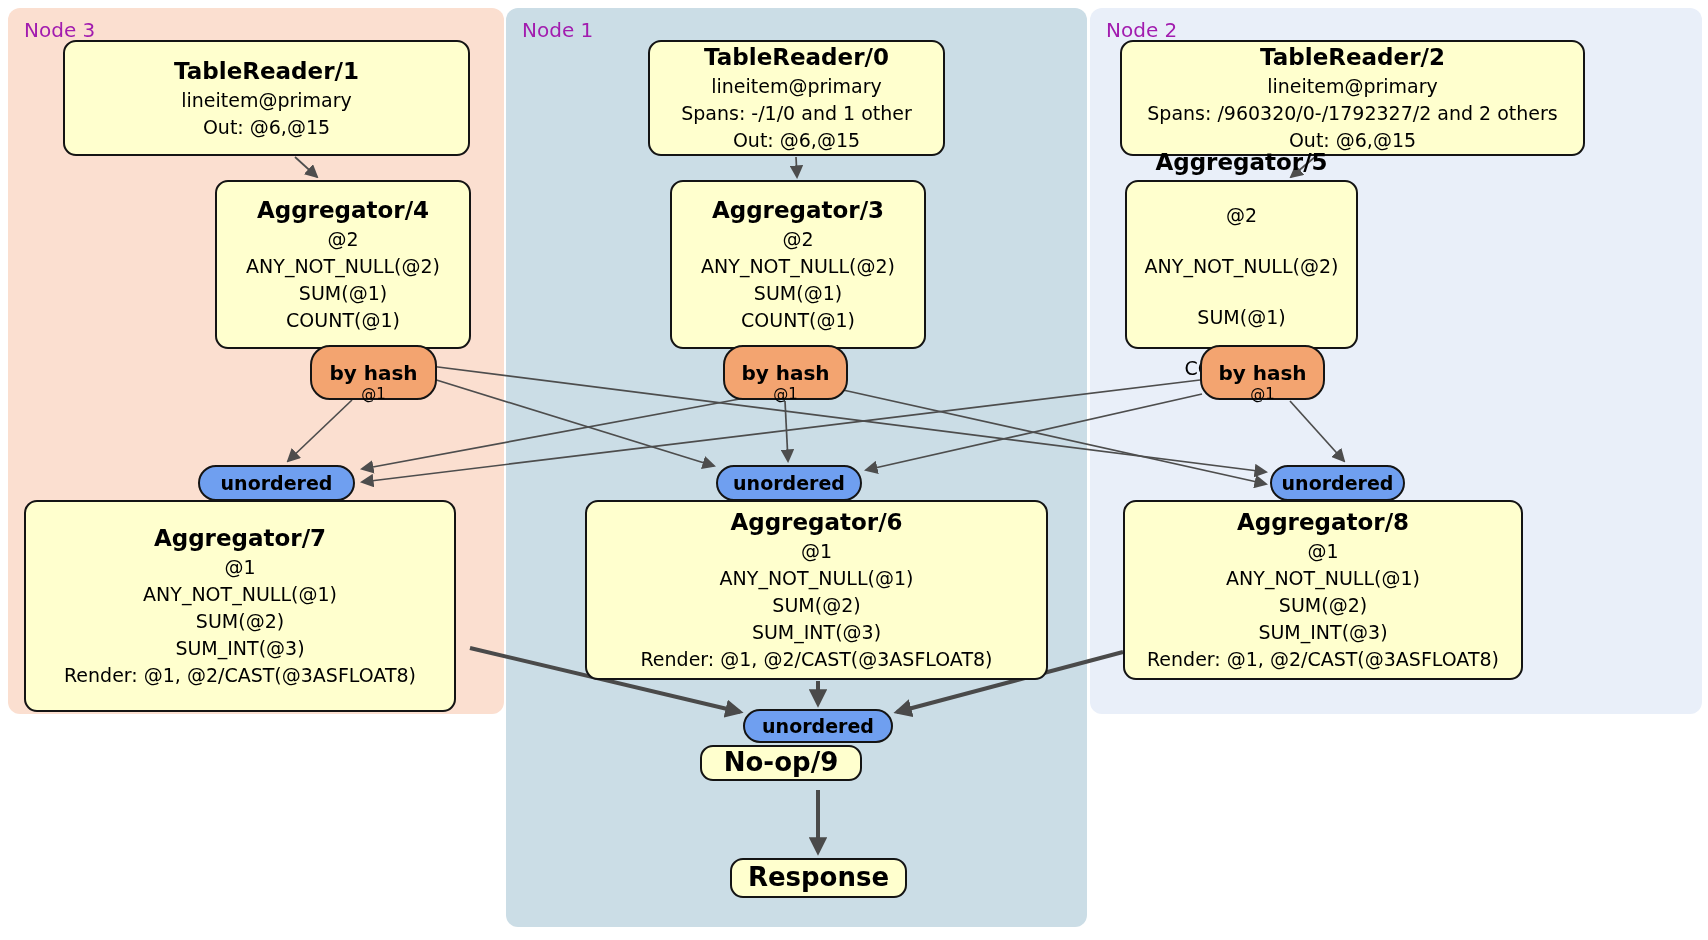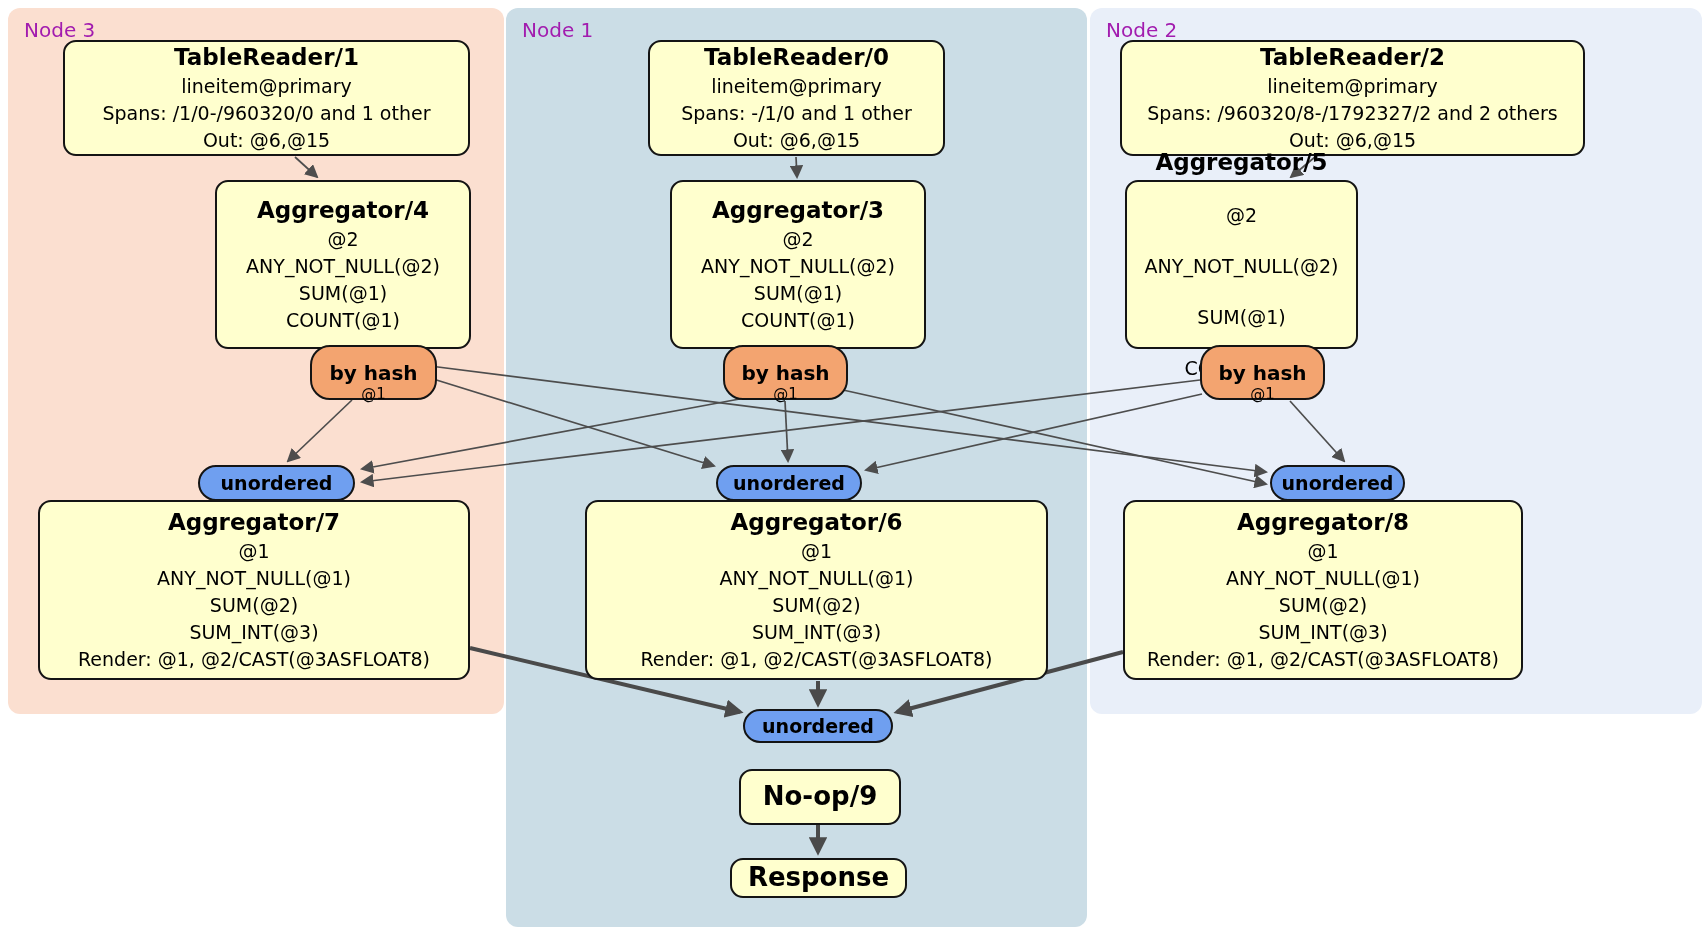--- a/index.html
+++ b/index.html
@@ -19,28 +19,28 @@
     position:absolute;background:#FFFFCE;border:2px solid #141414;border-radius:13px;
     display:flex;flex-direction:column;align-items:center;justify-content:center;
     text-align:center;box-sizing:border-box;white-space:nowrap;
   }
   .pbox .t{font-weight:bold;font-size:23px;line-height:1.35;}
   .pbox .l{font-size:19px;line-height:1.42;}
   .pbox .bigt{font-weight:bold;font-size:26px;line-height:1.2;}
 
   #tr1{left:63px;top:40px;width:407px;height:116px;}
   #agg4{left:215px;top:180px;width:256px;height:169px;}
-  #agg7{left:38px;top:500px;width:432px;height:180px;}
+  #agg7{left:24px;top:500px;width:432px;height:212px;}
   #tr0{left:648px;top:40px;width:297px;height:116px;}
   #agg3{left:670px;top:180px;width:256px;height:169px;}
   #agg6{left:585px;top:500px;width:463px;height:180px;}
   #tr2{left:1120px;top:40px;width:465px;height:116px;}
   #agg5{left:1125px;top:180px;width:233px;height:169px;gap:24px;}
   #agg8{left:1123px;top:500px;width:400px;height:180px;}
-  #noop{left:739px;top:745px;width:162px;height:56px;margin-top:24px;}
+  #noop{left:700px;top:745px;width:162px;height:36px;}
   #resp{left:730px;top:858px;width:177px;height:40px;}
 
   .router{
     position:absolute;background:#F3A470;border:2px solid #141414;border-radius:20px;
     display:flex;flex-direction:column;align-items:center;justify-content:center;
     text-align:center;box-sizing:border-box;
   }
   .router .rl{font-weight:bold;font-size:20px;line-height:1.15;margin-top:20px;}
   .router .rk{font-size:15px;line-height:1.2;}
   #bh3{left:310px;top:345px;width:127px;height:55px;}
@@ -99,21 +99,20 @@
       <line x1="470" y1="648" x2="740" y2="712" marker-end="url(#arrowThick)"></line>
       <line x1="818" y1="681" x2="818" y2="704" marker-end="url(#arrowThick)"></line>
       <line x1="1123" y1="652" x2="897" y2="712" marker-end="url(#arrowThick)"></line>
       <line x1="818" y1="790" x2="818" y2="852" marker-end="url(#arrowThick)"></line>
     </g>
   </svg>
 
   <div class="pbox" id="tr1">
     <div class="t">TableReader/1</div>
     <div class="l">lineitem@primary</div>
-    <div class="l">Spans: /1/0-/960320/0 and 1 other</div>
     <div class="l">Out: @6,@15</div>
   </div>
   <div class="pbox" id="agg4">
     <div class="t">Aggregator/4</div>
     <div class="l">@2</div>
     <div class="l">ANY_NOT_NULL(@2)</div>
     <div class="l">SUM(@1)</div>
     <div class="l">COUNT(@1)</div>
   </div>
   <div class="router" id="bh3">
@@ -160,21 +159,21 @@
   <div class="pbox" id="noop">
     <div class="bigt">No-op/9</div>
   </div>
   <div class="pbox" id="resp">
     <div class="bigt">Response</div>
   </div>
 
   <div class="pbox" id="tr2">
     <div class="t">TableReader/2</div>
     <div class="l">lineitem@primary</div>
-    <div class="l">Spans: /960320/8-/1792327/2 and 2 others</div>
+    <div class="l">Spans: /960320/0-/1792327/2 and 2 others</div>
     <div class="l">Out: @6,@15</div>
   </div>
   <div class="pbox" id="agg5">
     <div class="t">Aggregator/5</div>
     <div class="l">@2</div>
     <div class="l">ANY_NOT_NULL(@2)</div>
     <div class="l">SUM(@1)</div>
     <div class="l">COUNT(@1)</div>
   </div>
   <div class="router" id="bh2">

